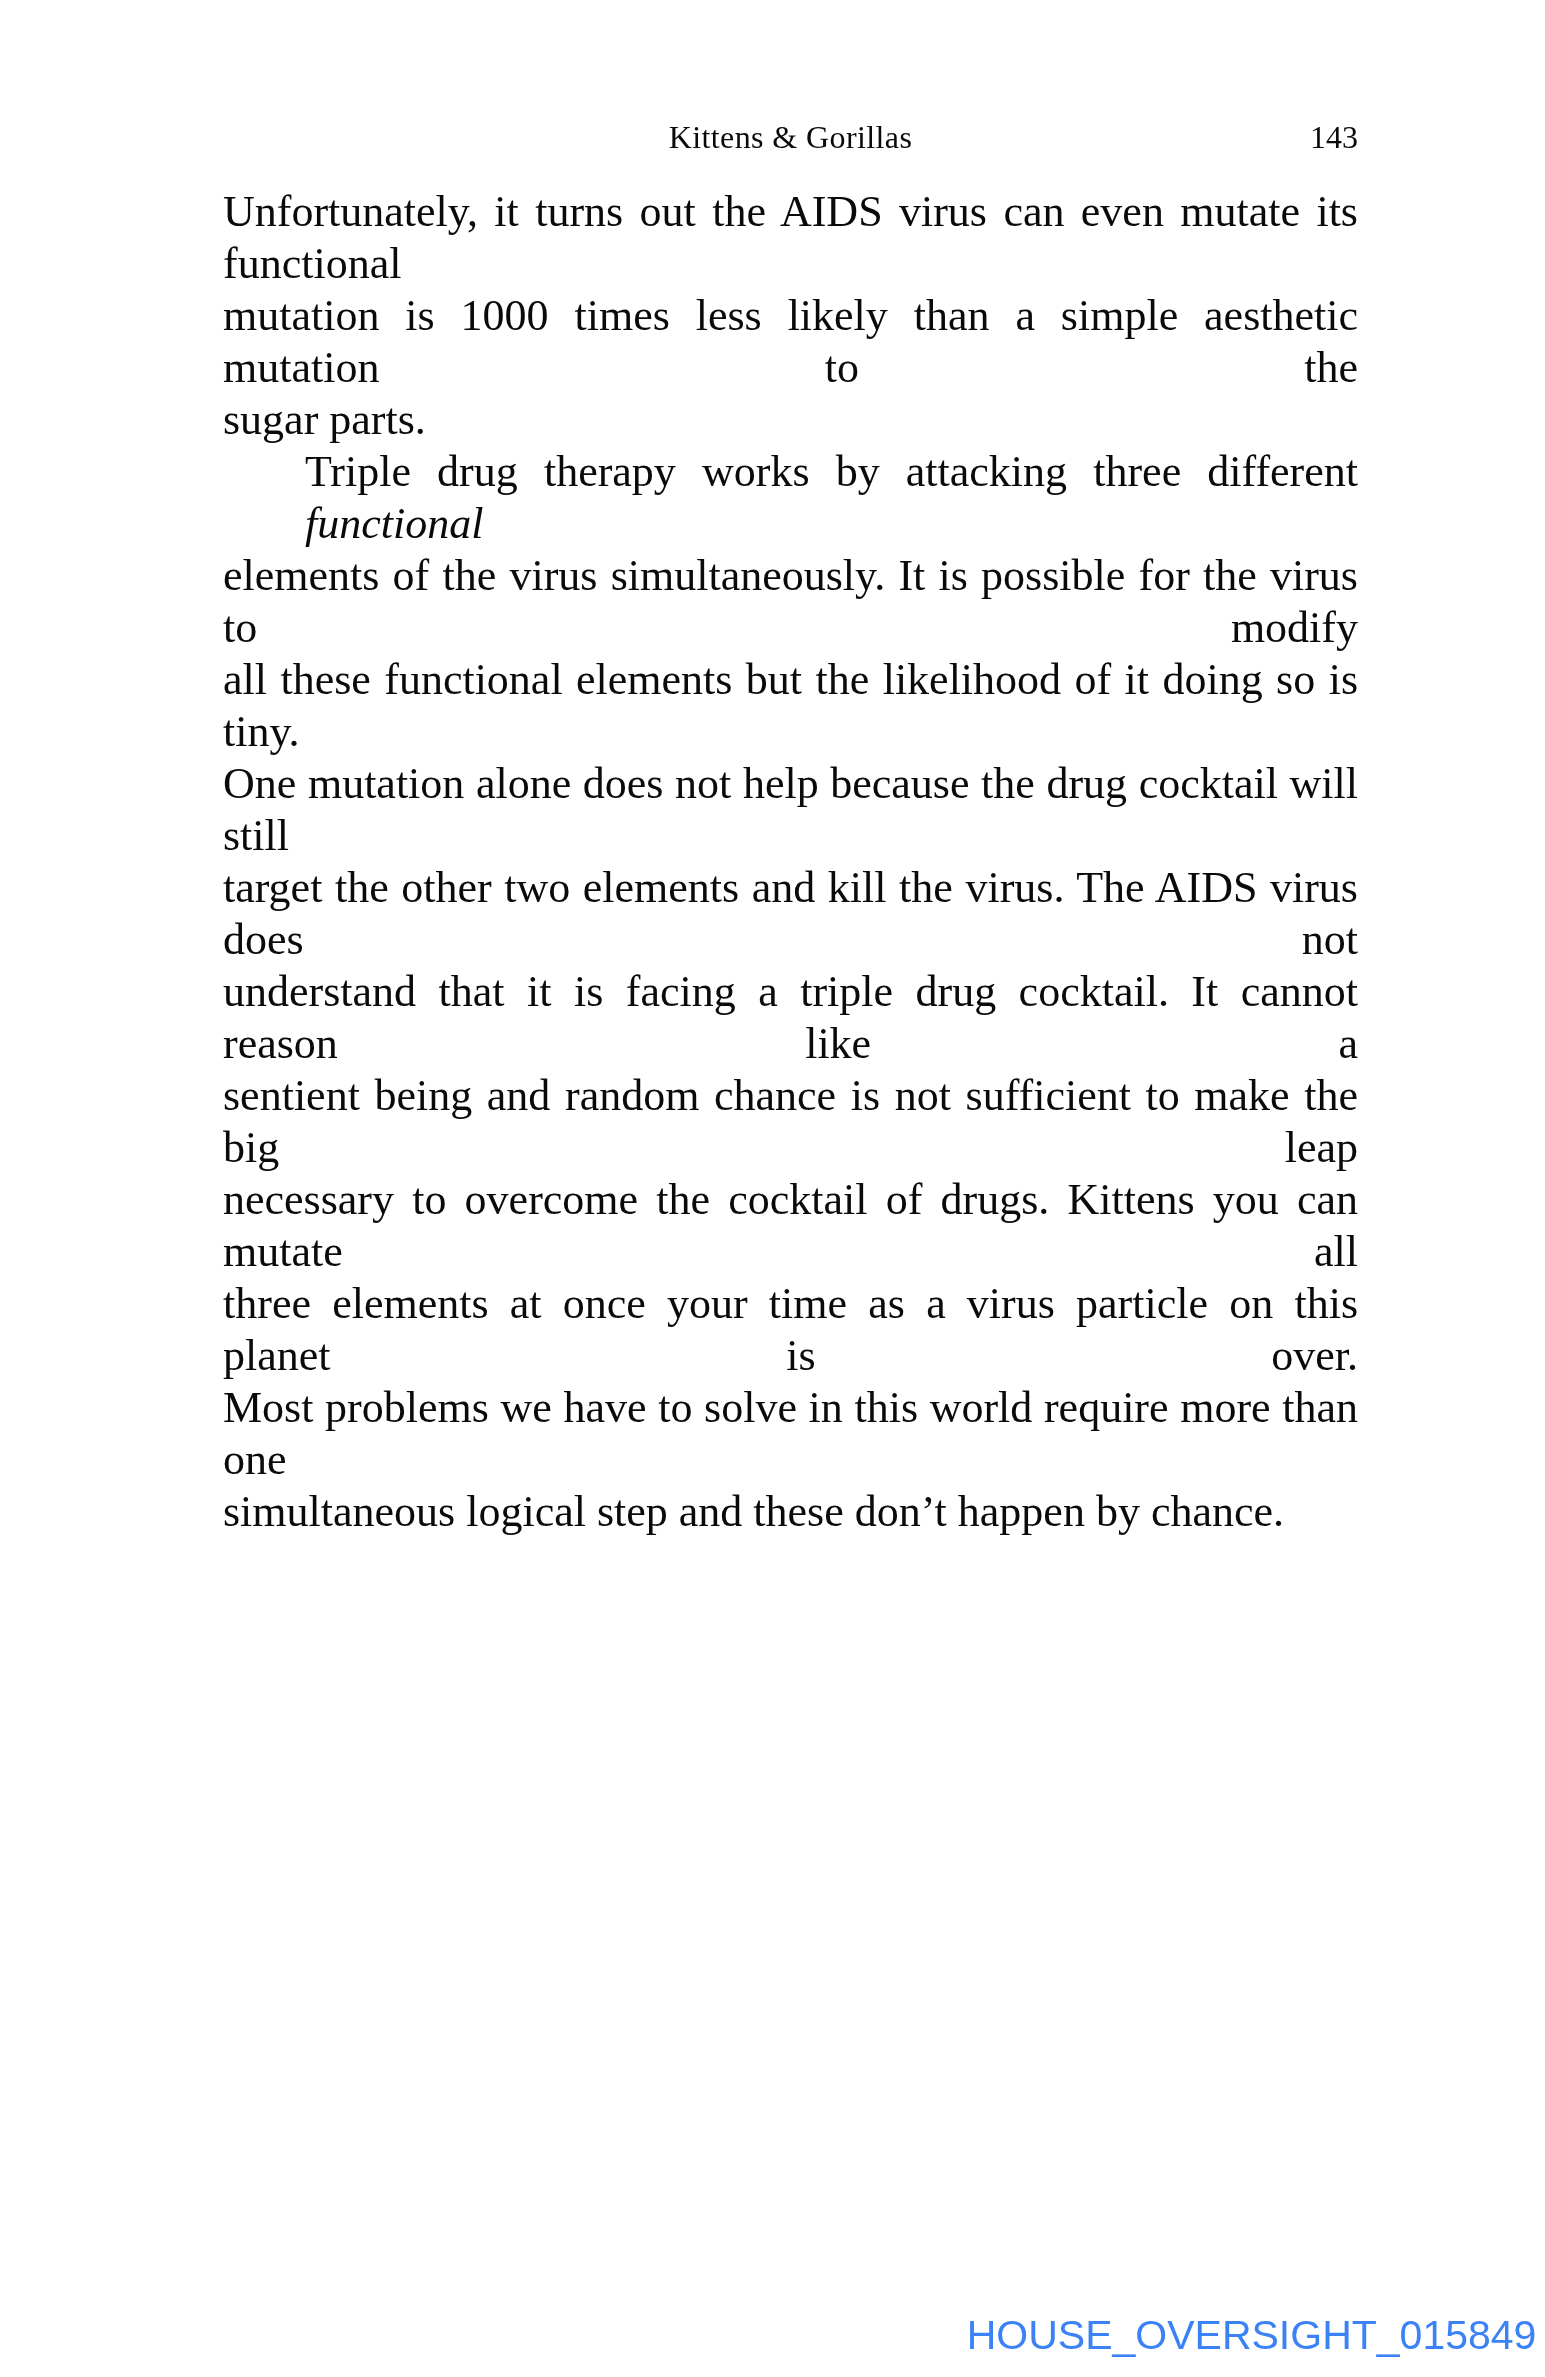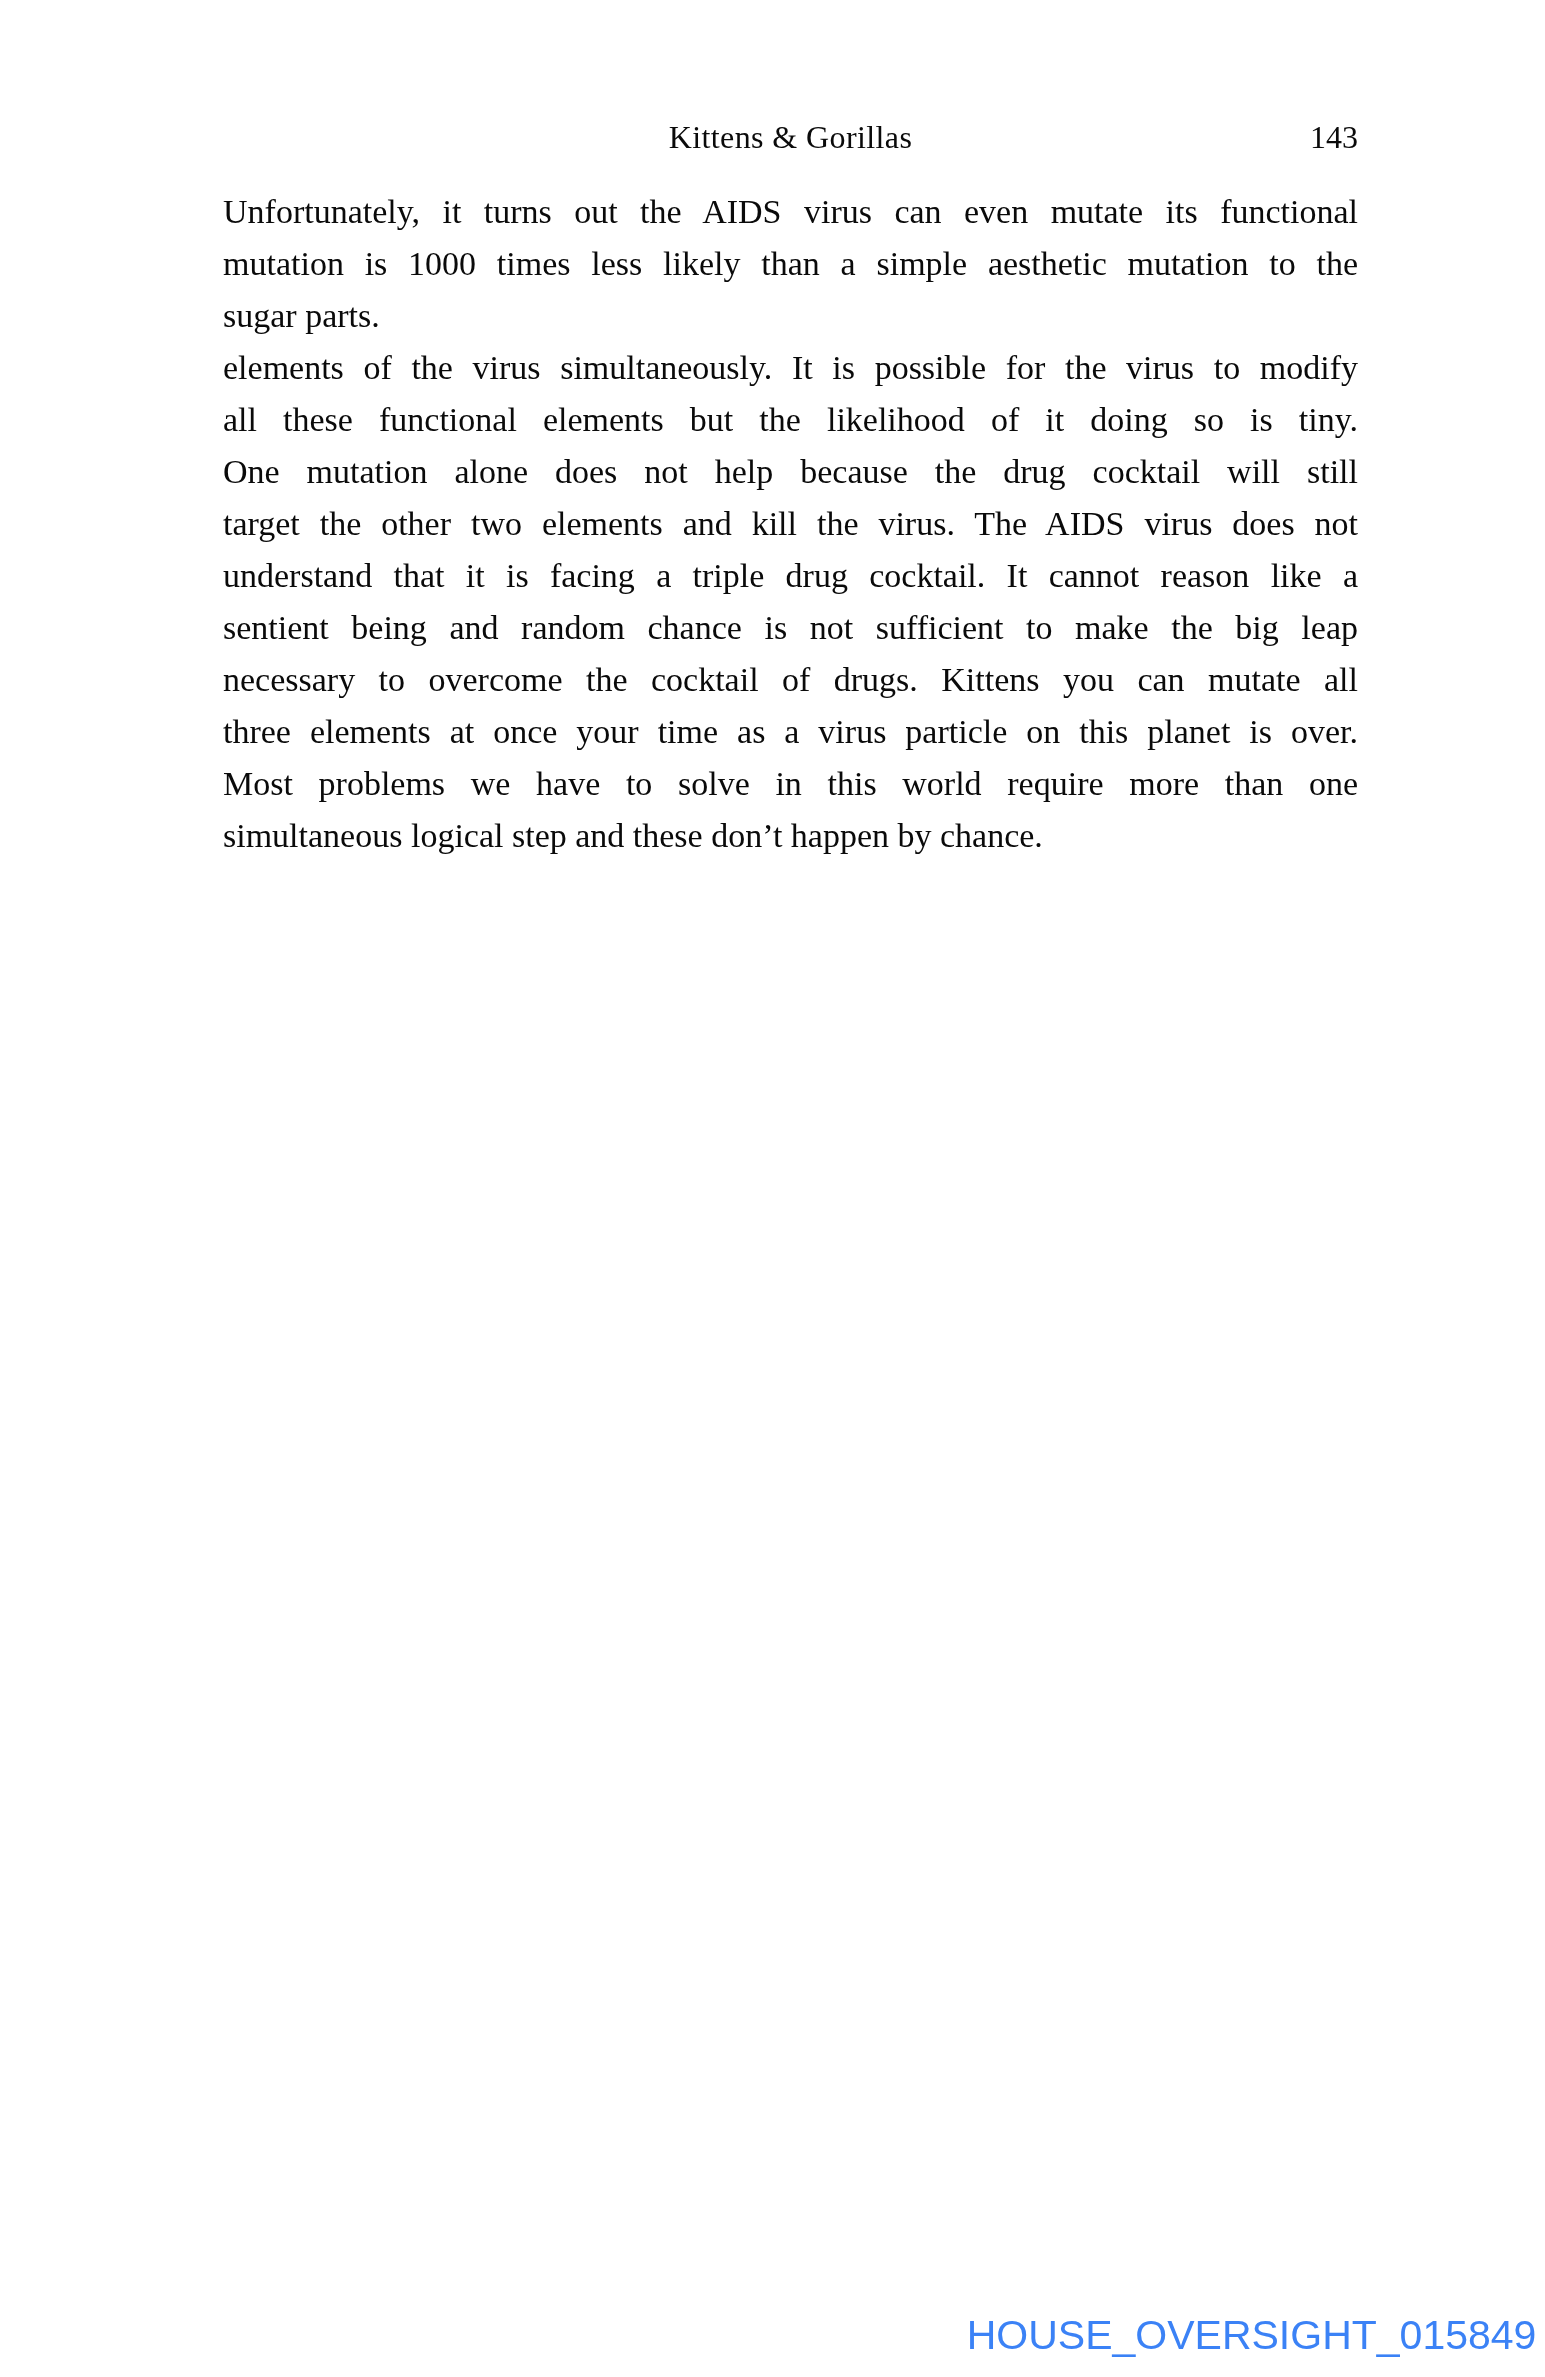--- a/index.html
+++ b/index.html
@@ -34,21 +34,21 @@
     position: absolute;
     right: 0;
     top: 0;
   }
   
   .body-text {
     position: absolute;
     left: 223px;
     top: 186px;
     width: 1135px;
-    font-size: 34px;
+    font-size: 44px;
     line-height: 52px;
   }
   .line {
     text-align: justify;
     text-align-last: justify;
     white-space: normal;
   }
   .line-last {
     text-align: left;
     text-align-last: left;
@@ -78,20 +78,21 @@
     <span class="running-title">Kittens &amp; Gorillas</span>
     <span class="page-number">143</span>
   </div>
 
   <div class="body-text">
 
     <div class="line">Unfortunately, it turns out the AIDS virus can even mutate its functional</div>
     <div class="line">mutation is 1000 times less likely than a simple aesthetic mutation to the</div>
     <div class="line line-last">sugar parts.</div>
 
+    <div class="line line-indent"><span>Triple drug therapy works by attacking three different </span><span class="italic">functional</span></div>
     <div class="line">elements of the virus simultaneously. It is possible for the virus to modify</div>
     <div class="line">all these functional elements but the likelihood of it doing so is tiny.</div>
     <div class="line">One mutation alone does not help because the drug cocktail will still</div>
     <div class="line">target the other two elements and kill the virus. The AIDS virus does not</div>
     <div class="line">understand that it is facing a triple drug cocktail. It cannot reason like a</div>
     <div class="line">sentient being and random chance is not sufficient to make the big leap</div>
     <div class="line">necessary to overcome the cocktail of drugs. Kittens you can mutate all</div>
     <div class="line">three elements at once your time as a virus particle on this planet is over.</div>
     <div class="line">Most problems we have to solve in this world require more than one</div>
     <div class="line line-last">simultaneous logical step and these don’t happen by chance.</div>

